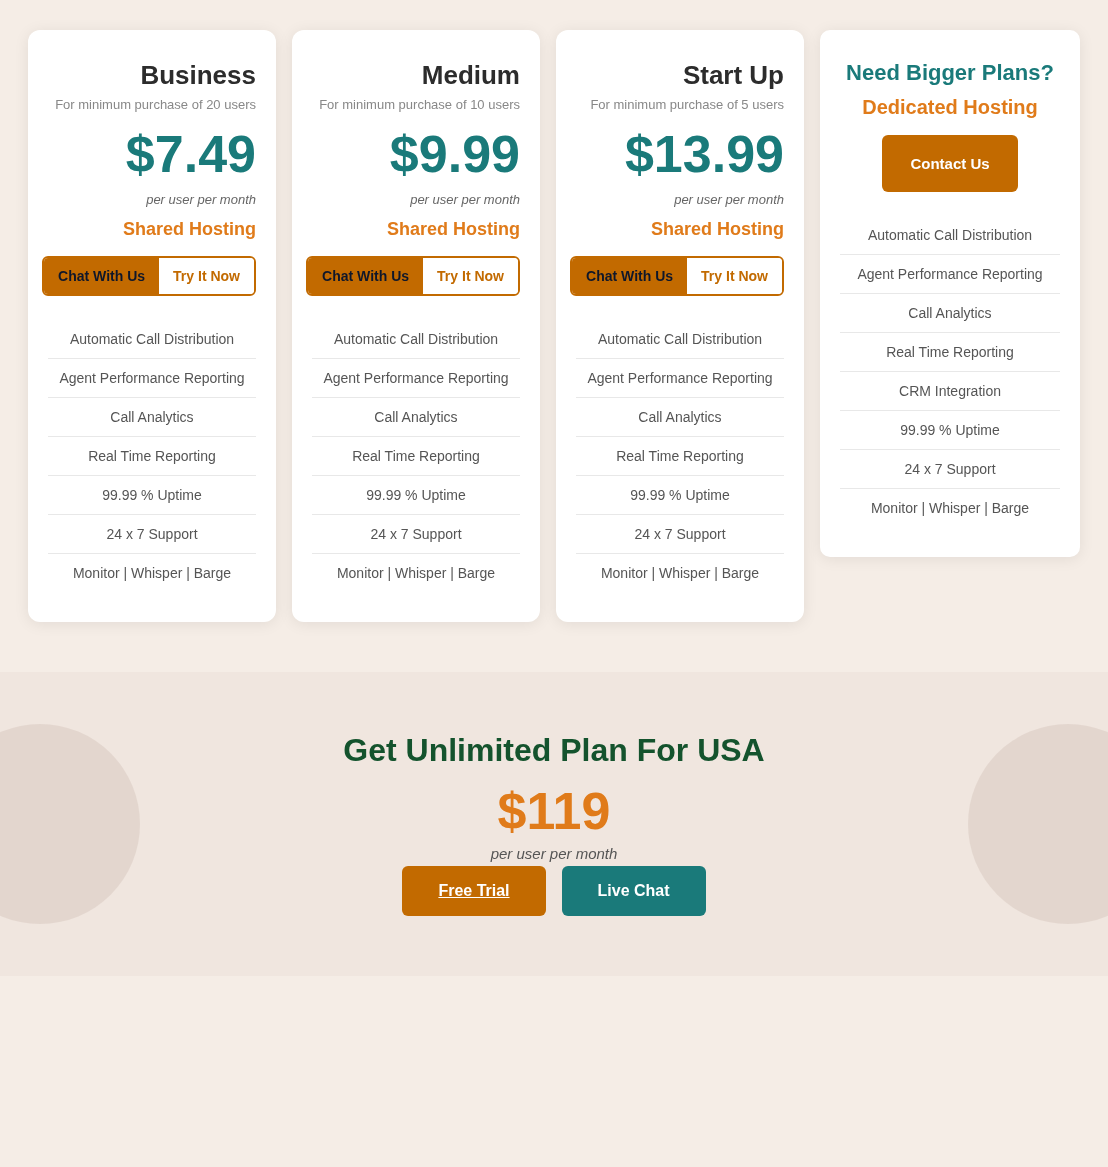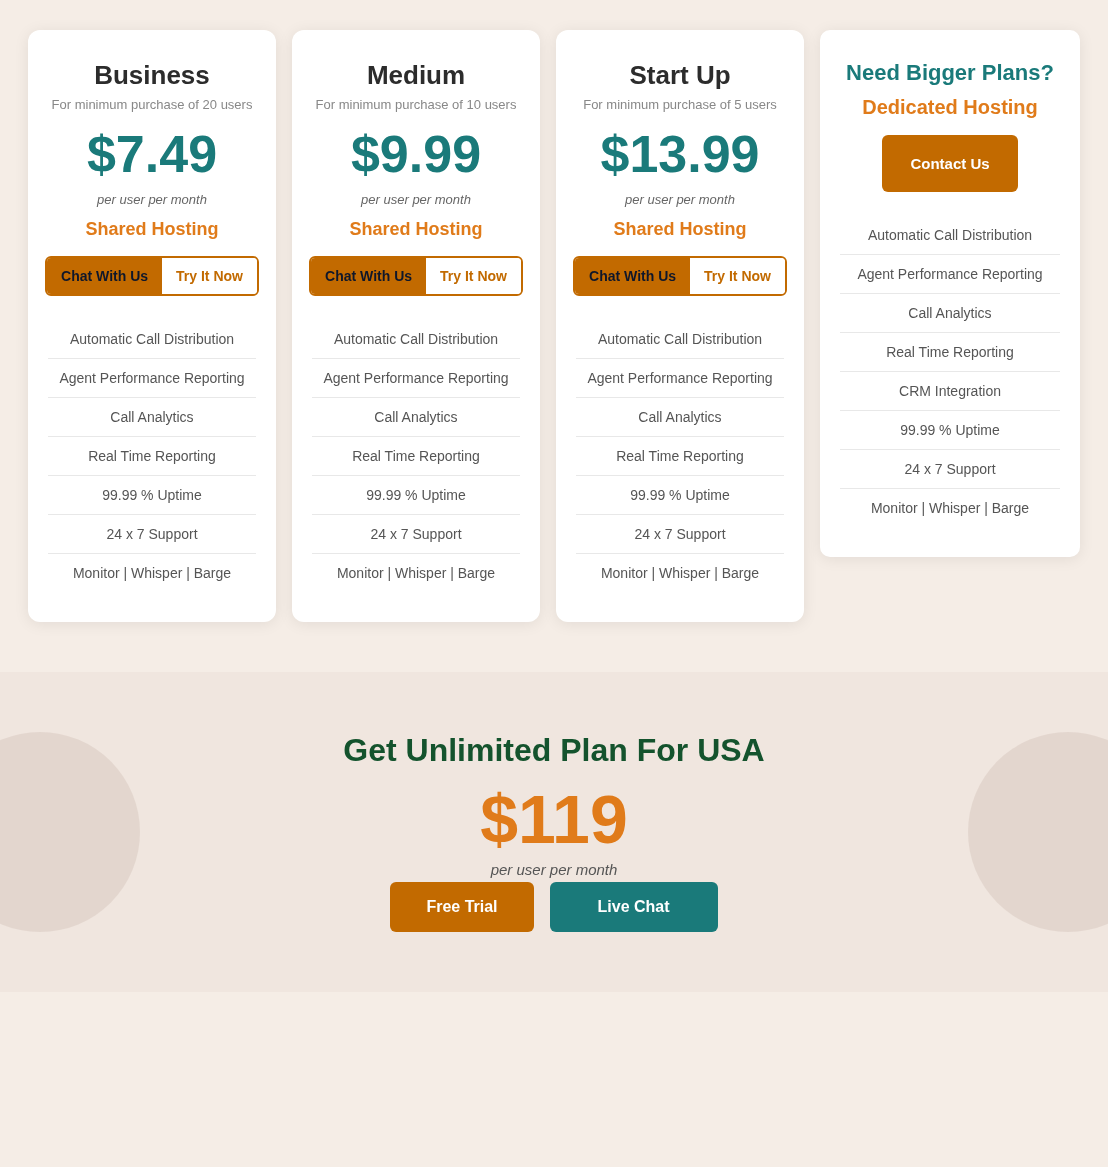--- a/index.html
+++ b/index.html
@@ -21,21 +21,21 @@
 
     .pricing-card {
       background: #fff;
       border-radius: 12px;
       padding: 30px 20px 30px;
       width: 248px;
       margin: 10px 8px;
       box-shadow: 0 2px 15px rgba(0,0,0,0.08);
       display: flex;
       flex-direction: column;
-      align-items: center;
+      align-items: flex-end;
     }
 
     .pricing-card.custom-card {
       background: #fff;
       border-radius: 10px;
       padding: 30px 20px 30px;
       width: 260px;
       align-items: center;
     }
 
@@ -186,21 +186,21 @@
     }
 
     .unlimited-title {
       font-size: 32px;
       font-weight: 700;
       color: #14532d;
       margin-bottom: 16px;
     }
 
     .unlimited-price {
-      font-size: 68px;
+      font-size: 52px;
       font-weight: 700;
       color: #e07b1a;
       line-height: 1;
       margin-bottom: 8px;
     }
 
     .unlimited-period {
       font-size: 15px;
       color: #555;
       font-style: italic;
@@ -222,27 +222,28 @@
 
     .btn-free-trial {
       background: #c26a00;
       color: #fff;
       border: none;
       padding: 16px 36px;
       font-size: 16px;
       font-weight: 600;
       border-radius: 6px;
       cursor: pointer;
+      text-decoration: underline;
     }
 
     .btn-live-chat {
       background: #1a7a7a;
       color: #fff;
       border: none;
-      padding: 16px 48px;
+      padding: 16px 36px;
       font-size: 16px;
       font-weight: 600;
       border-radius: 6px;
       cursor: pointer;
     }
 
     
     .pricing-bg-wrapper {
       background: #f5ede6;
       position: relative;

